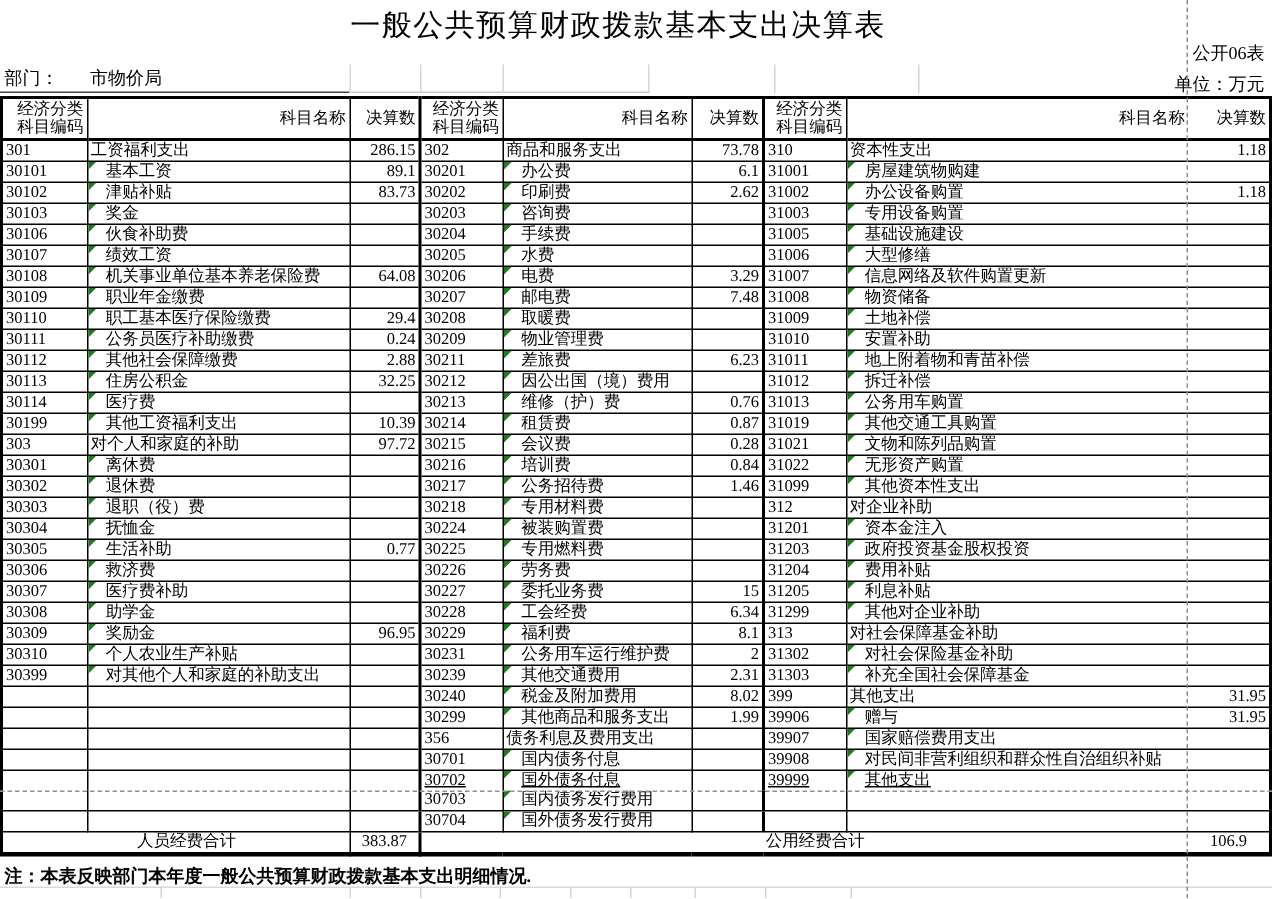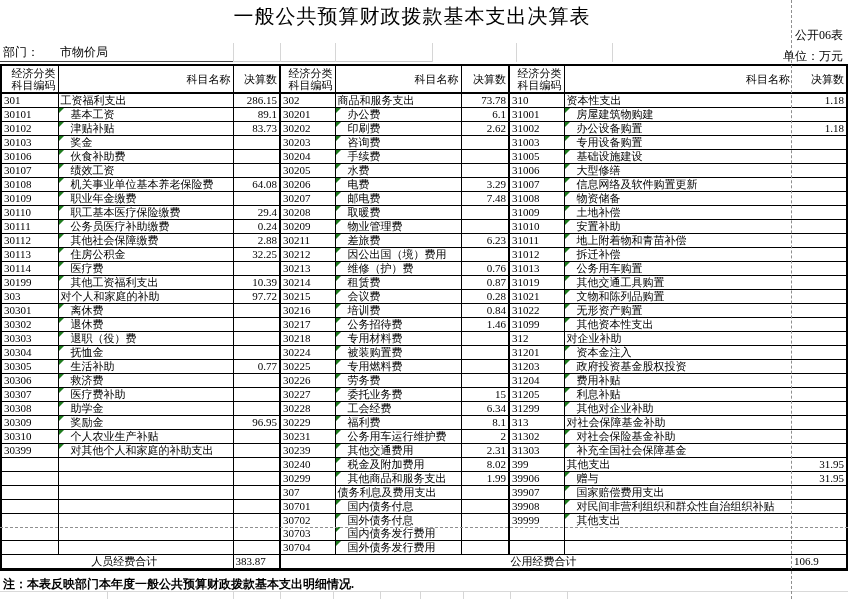--- a/index.html
+++ b/index.html
@@ -67,36 +67,36 @@
     vertical-align: middle;
   }
   td.code { text-align: left; }
   td.name { text-align: left; position: relative; }
   td.name.sub { padding-left: 12px; }
   td.value, th.val-h { text-align: right; }
   th.val-h { text-align: center; }
   .grp-start { border-left: 2px solid #000 !important; }
   .dashR { border-right: none !important; }
   .dashL { border-left: none !important; }
-  .no-bb { border-bottom: none !important; }
+  .no-bb { border-bottom: none !important; text-decoration: underline; }
   .no-bt { border-top: none !important; }
   .tri {
     position: absolute;
     top: 0; left: 0;
     width: 0; height: 0;
     border-top: 5px solid #1e7b1e;
     border-right: 5px solid transparent;
   }
   tr.totals td {
     height: 15px;
     font-size: 11px;
     line-height: 15px;
   }
   tr.totals td.t-label { text-align: center; padding-left: 16px; }
-  tr.totals td.value { text-align: left; }
+  tr.totals td.value { text-align: center; }
 
   .note {
     position: absolute;
     top: 576px; left: 3px;
     font-size: 12px;
     font-weight: bold;
     white-space: nowrap;
   }
   .vdash {
     position: absolute;
@@ -465,21 +465,21 @@
           <td class="name sub"><span class="tri"></span><span>其他商品和服务支出</span></td>
           <td class="value">1.99</td>
           <td class="code grp-start">39906</td>
           <td class="name sub dashR"><span class="tri"></span><span>赠与</span></td>
           <td class="value dashL">31.95</td>
         </tr>
         <tr>
           <td class="code"></td>
           <td class="name"><span></span></td>
           <td class="value"></td>
-          <td class="code grp-start">307</td>
+          <td class="code grp-start">356</td>
           <td class="name"><span>债务利息及费用支出</span></td>
           <td class="value"></td>
           <td class="code grp-start">39907</td>
           <td class="name sub dashR"><span class="tri"></span><span>国家赔偿费用支出</span></td>
           <td class="value dashL"></td>
         </tr>
         <tr>
           <td class="code"></td>
           <td class="name"><span></span></td>
           <td class="value"></td>

